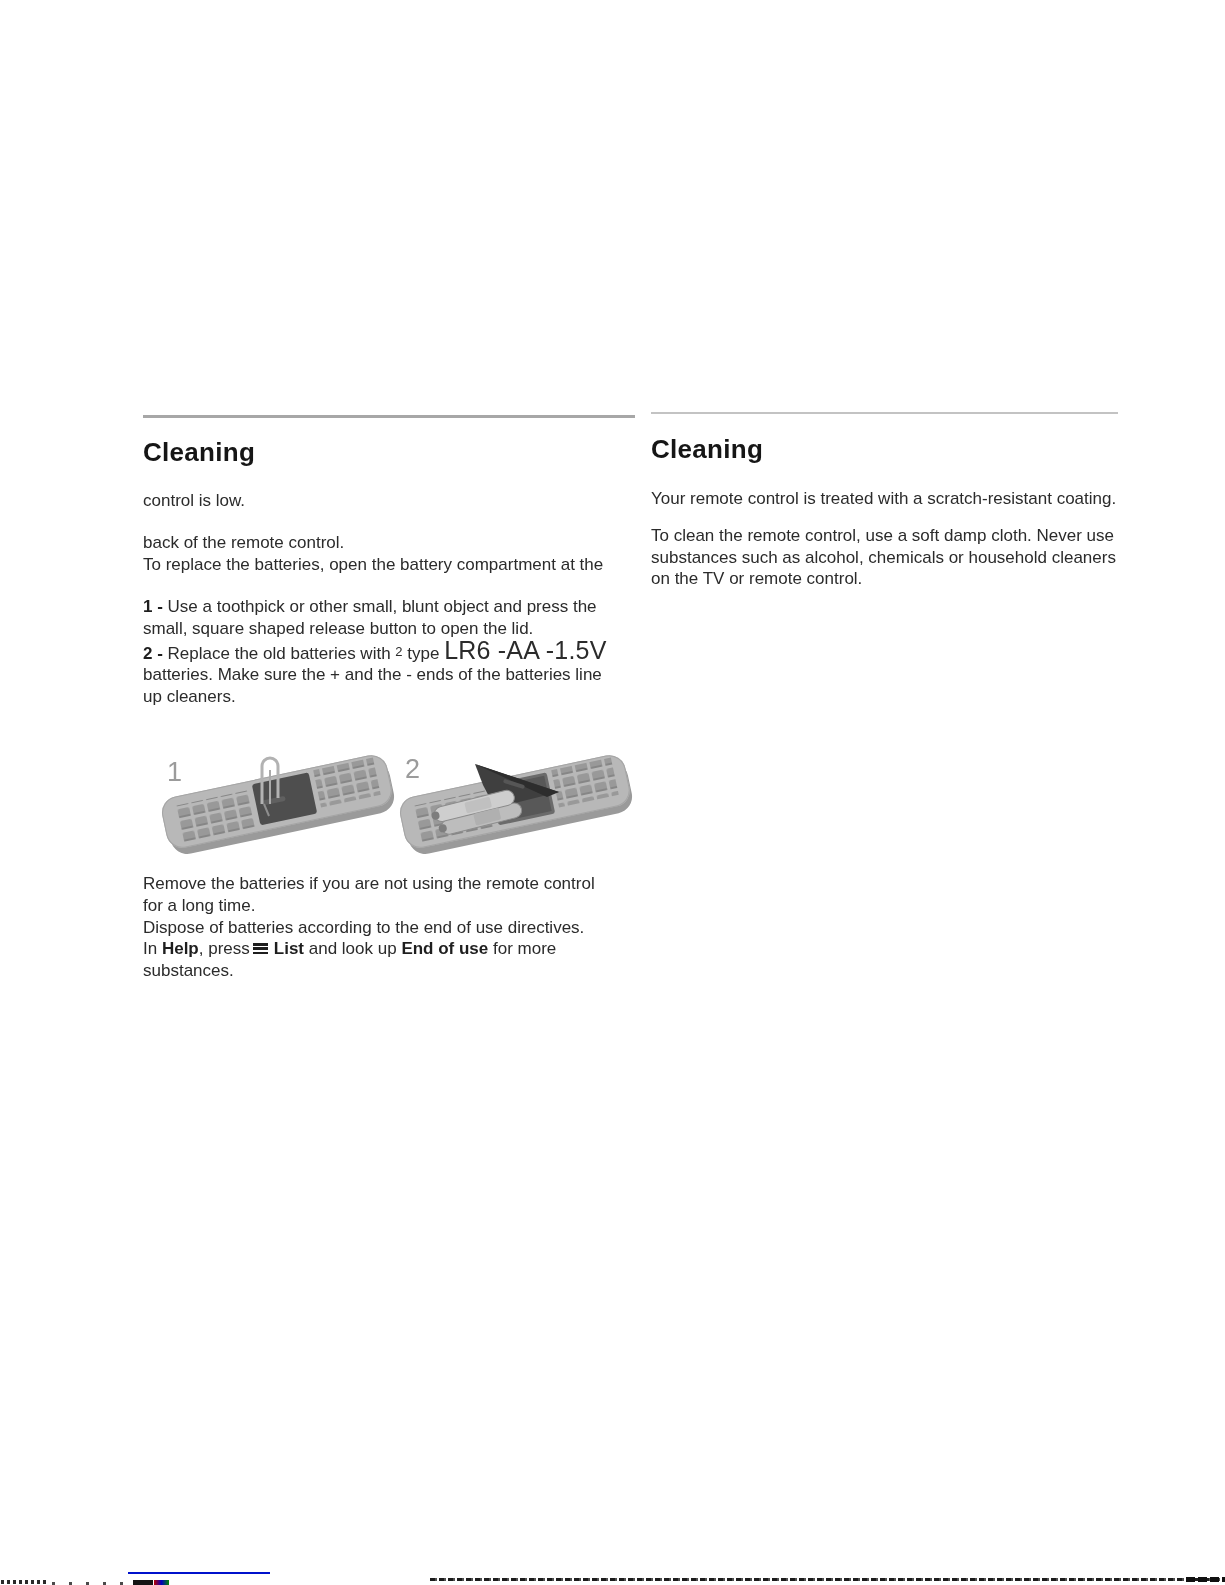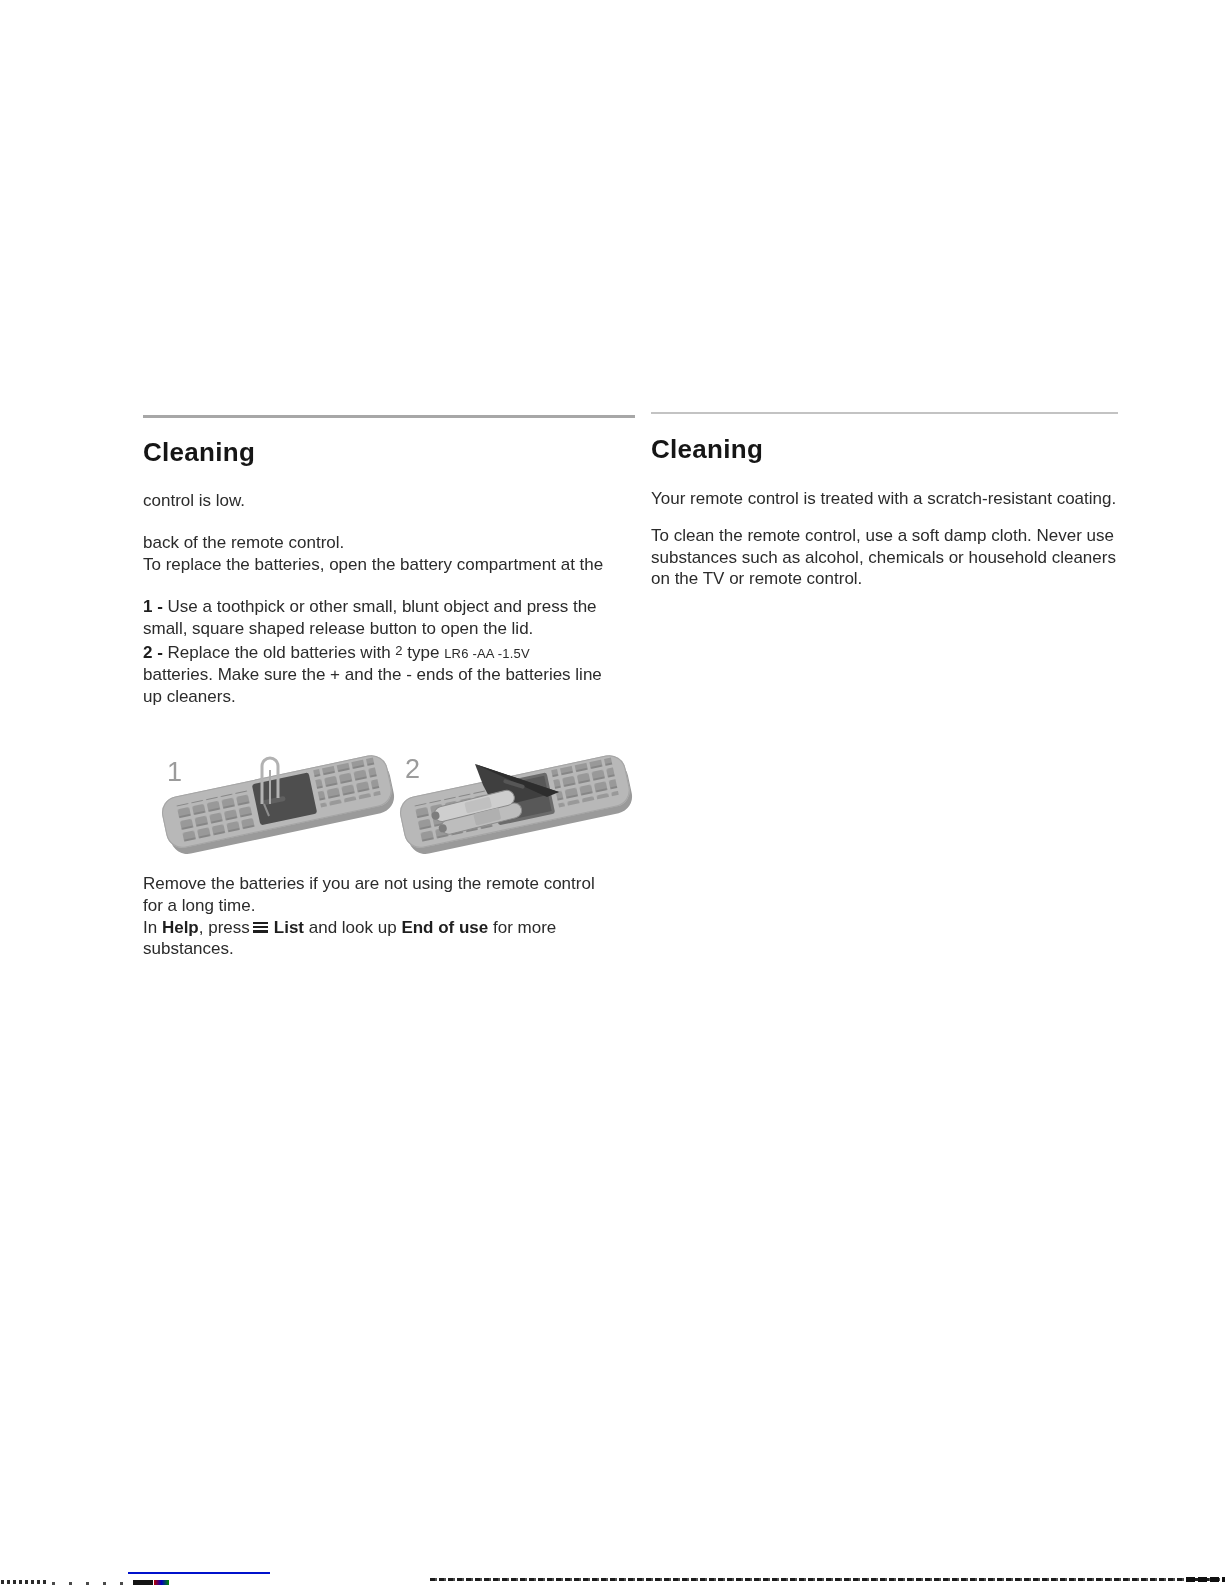--- a/index.html
+++ b/index.html
@@ -35,21 +35,21 @@
 
   .para { margin:0 0 21px 0; }
   .line {
     font-size:17px;
     line-height:21.6px;
     white-space:nowrap;
     color:#2b2b2b;
   }
   .b { font-weight:700; color:#1e1e1e; }
   .sup { font-size:13px; vertical-align:3px; }
-  .type-spec { font-size:13px; letter-spacing:0.2px; }
+  .type-spec { font-size:25px; letter-spacing:0.2px; }
 
   .steps { margin-bottom:45px; }
 
   
   #figure {
     position:relative;
     width:492px;
     height:115px;
     margin:0 0 6px 0;
   }
@@ -169,20 +169,21 @@
           <rect x="-58" y="2" width="26" height="12" rx="2" fill="#b0b0b0"></rect>
         </g>
       </svg>
       <span id="fig-label-1" class="fig-label">1</span>
       <span id="fig-label-2" class="fig-label">2</span>
     </div>
 
     <div class="para">
       <div class="line">Remove the batteries if you are not using the remote control</div>
       <div class="line">for a long time.</div>
+      <div class="line">Dispose of batteries according to the end of use directives.</div>
       <div class="line"><span>In </span><span class="b">Help</span><span>, press</span><span class="list-icon"><i></i><i></i><i></i></span><span class="b">List</span><span> and look up </span><span class="b">End of use</span><span> for more</span></div>
       <div class="line">substances.</div>
     </div>
   </div>
 
   <div id="col-right" class="col">
     <div id="rule-right" class="rule"></div>
 
     <h2 class="section-heading">Cleaning</h2>
 

